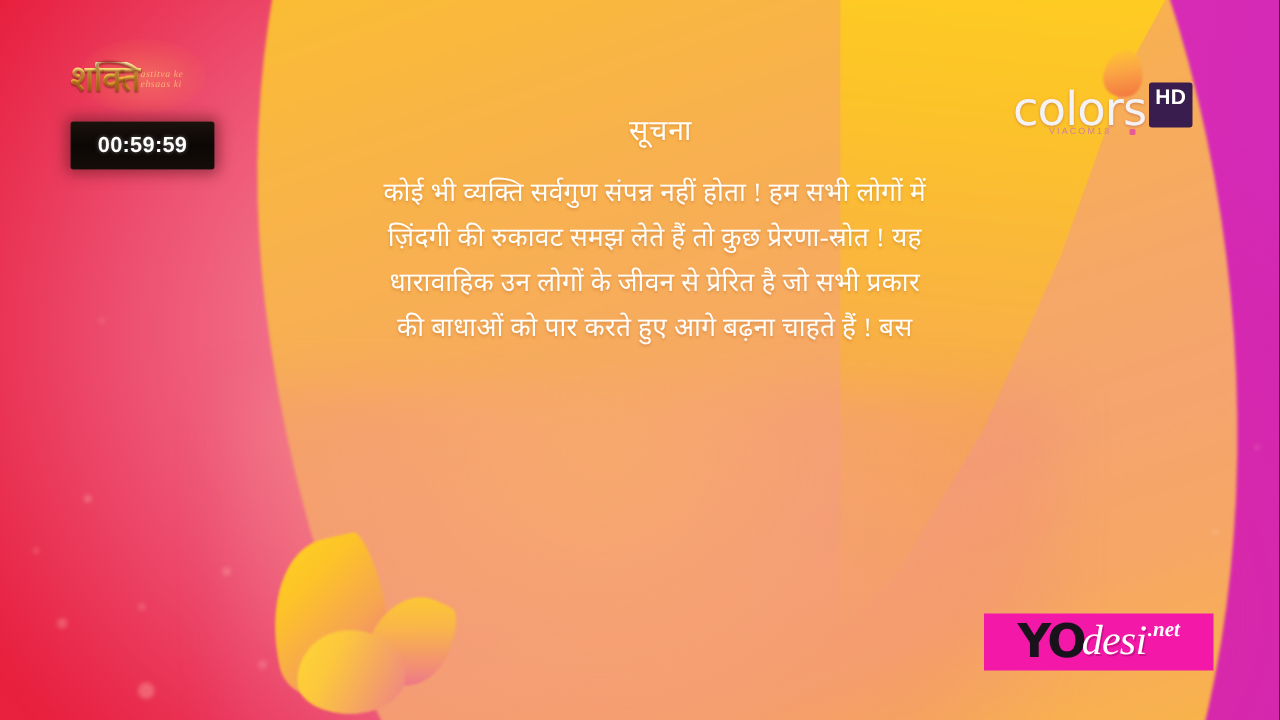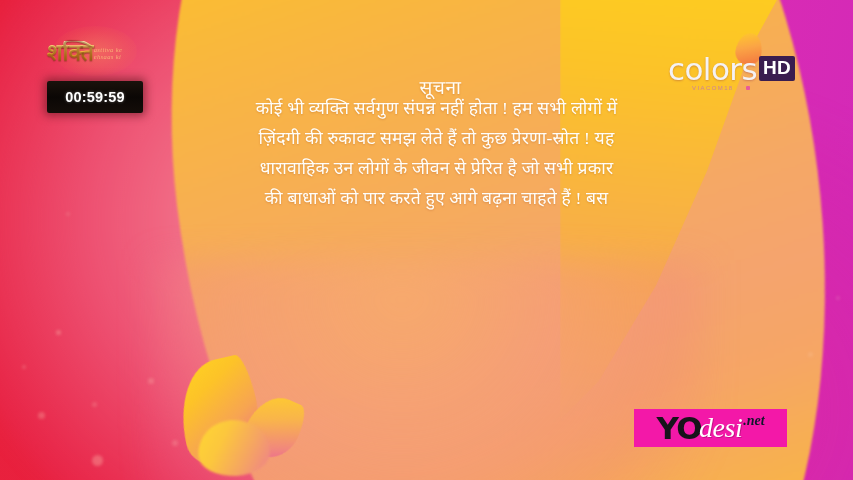--- a/index.html
+++ b/index.html
@@ -204,23 +204,23 @@
     color: #f4f2f4;
     line-height: 0.92;
     text-shadow: 0 1px 2px rgba(120,20,80,0.30);
   }
   .logo-colors .hd {
     margin-bottom: 3px;
     background: #3a1d4f;
     color: #ffffff;
     font-family: "Liberation Sans", sans-serif;
     font-weight: bold;
-    font-size: 19px;
+    font-size: 14px;
     letter-spacing: 0.3px;
-    padding: 2px 4px 4px 4px;
+    padding: 2px 4px 14px 4px;
     border-radius: 2px;
     line-height: 1;
   }
   .logo-colors .viacom {
     position:absolute; left: 24px; top: 30px;
     font-family: "Liberation Sans", sans-serif;
     font-size: 6px;
     letter-spacing: 1.4px;
     color: rgba(196,120,170,0.85);
     white-space: nowrap;
@@ -241,36 +241,37 @@
   .notice .title {
     font-family: "Liberation Serif", serif;
     font-size: 19px;
     color: #fffdf6;
     line-height: 1;
     letter-spacing: 0.6px;
     text-shadow: 0 1px 2px rgba(160,70,20,0.30);
     padding-left: 28px;
   }
   .notice .body {
+    margin-top: 20px;
     display:flex; flex-direction:column; gap:7px;padding-left:20px;
   }
   .notice .line {
     font-family: "Liberation Serif", serif;
     font-size: 17.5px;
     color: #fffefa;
     line-height: 1.32;
     letter-spacing: 0.2px;
     text-shadow: 0 1px 2px rgba(150,70,30,0.28);
     white-space: nowrap;
   }
 
   
   .watermark {
     position:absolute;
-    left: 634px; top: 409px;
+    left: 656px; top: 409px;
     width: 153px; height: 38px;
     background: #f318a8;
     display:flex; align-items:center; justify-content:center;
     overflow:hidden;
   }
   .watermark .yo {
     font-family: "DejaVu Sans", sans-serif;
     font-weight: bold;
     font-size: 31px;
     color: #18131a;
@@ -286,21 +287,21 @@
     letter-spacing: -0.5px;
     line-height: 1;
     margin-left: -2px;
     text-shadow: 1px 1px 0 rgba(60,0,40,0.25);
   }
   .watermark .net {
     font-family: "Liberation Serif", serif;
     font-style: italic;
     font-weight: bold;
     font-size: 14px;
-    color: #0f172a;
+    color: #ffffff;
     line-height: 1;
     align-self: flex-start;
     margin-top: 5px;
     margin-left: 1px;
   }
 </style>
 </head>
 <body>
 
 <div id="screen">

